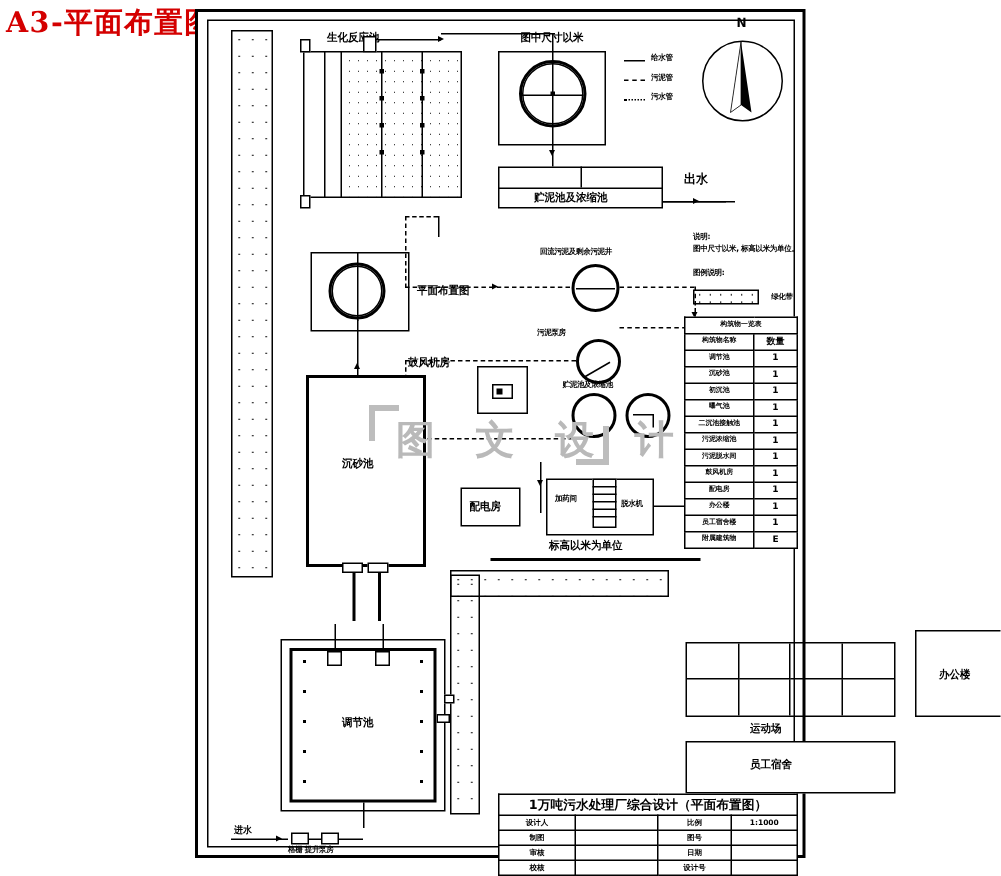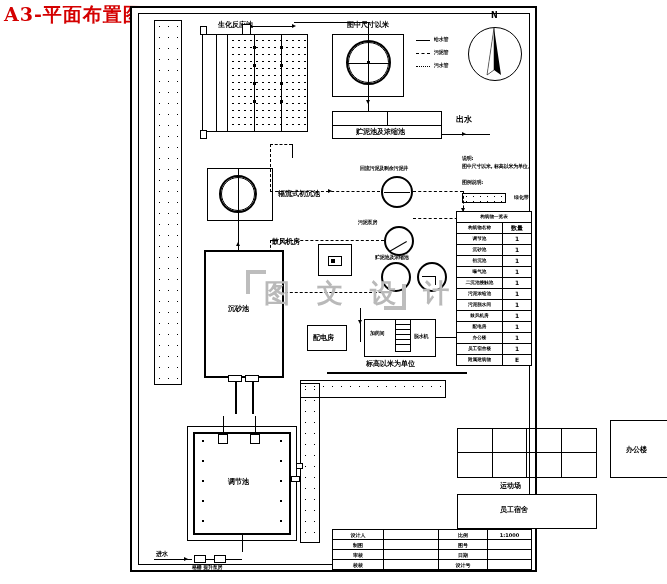--- a/index.html
+++ b/index.html
@@ -141,21 +141,21 @@
   <div class="lbl" style="left:224px;top:120px;">贮泥池及浓缩池</div>
   <div class="hl" style="left:310px;top:126px;width:42px;"></div>
 
   <div class="lbl" style="left:324px;top:108px;font-size:8px;">出水</div>
   <div class="hl" style="left:310px;top:126px;width:48px;"></div>
   <div class="arrow-r" style="left:330px;top:123.5px;"></div>
 
   <div class="box" style="left:75px;top:160px;width:66px;height:53px;"></div>
   <div class="circ2" style="left:87px;top:167px;width:38px;height:38px;"></div>
   <div class="circ" style="left:89px;top:169px;width:34px;height:34px;"></div>
-  <div class="lbl" style="left:146px;top:182px;">辐流式初沉池</div>
+  <div class="lbl" style="left:146px;top:182px;">平面布置图</div>
   <div class="vl" style="left:106px;top:160px;height:46px;"></div>
   <div class="vl" style="left:106px;top:205px;height:66px;"></div>
   <div class="arrow-u" style="left:103.5px;top:234px;"></div>
   <div class="sqf" style="left:104px;top:269px;width:4px;height:4px;"></div>
 
   <div class="lbl" style="left:140px;top:230px;">鼓风机房</div>
   <div class="box" style="left:186px;top:236px;width:34px;height:32px;"></div>
   <div class="box" style="left:196px;top:248px;width:14px;height:10px;"></div>
   <div class="sqf" style="left:199px;top:251px;width:4px;height:4px;"></div>
 
@@ -353,20 +353,23 @@
       </tr>
   <tr>
         <td>附属建筑物</td>
         <td class="qty">E</td>
       </tr>
 </tbody>
   </table>
 
 <table id="title-block">
   <tbody>
+      <tr>
+        <td class="head" colspan="4">1万吨污水处理厂综合设计（平面布置图）</td>
+      </tr>
   <tr>
     <td style="width:48px">设计人</td>
     <td style="width:52px"></td>
     <td style="width:46px">比例</td>
     <td>1:1000</td>
   </tr>
   <tr>
     <td>制图</td>
     <td></td>
     <td>图号</td>

